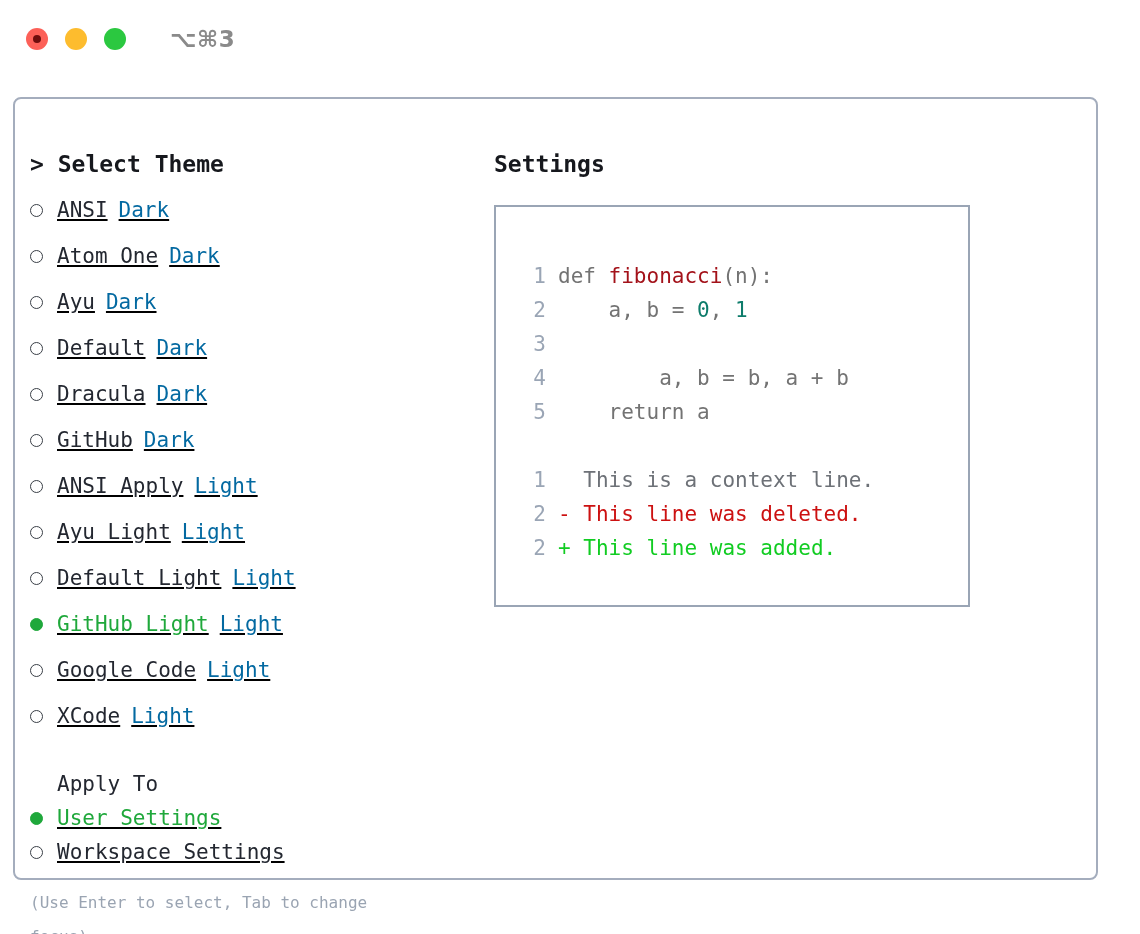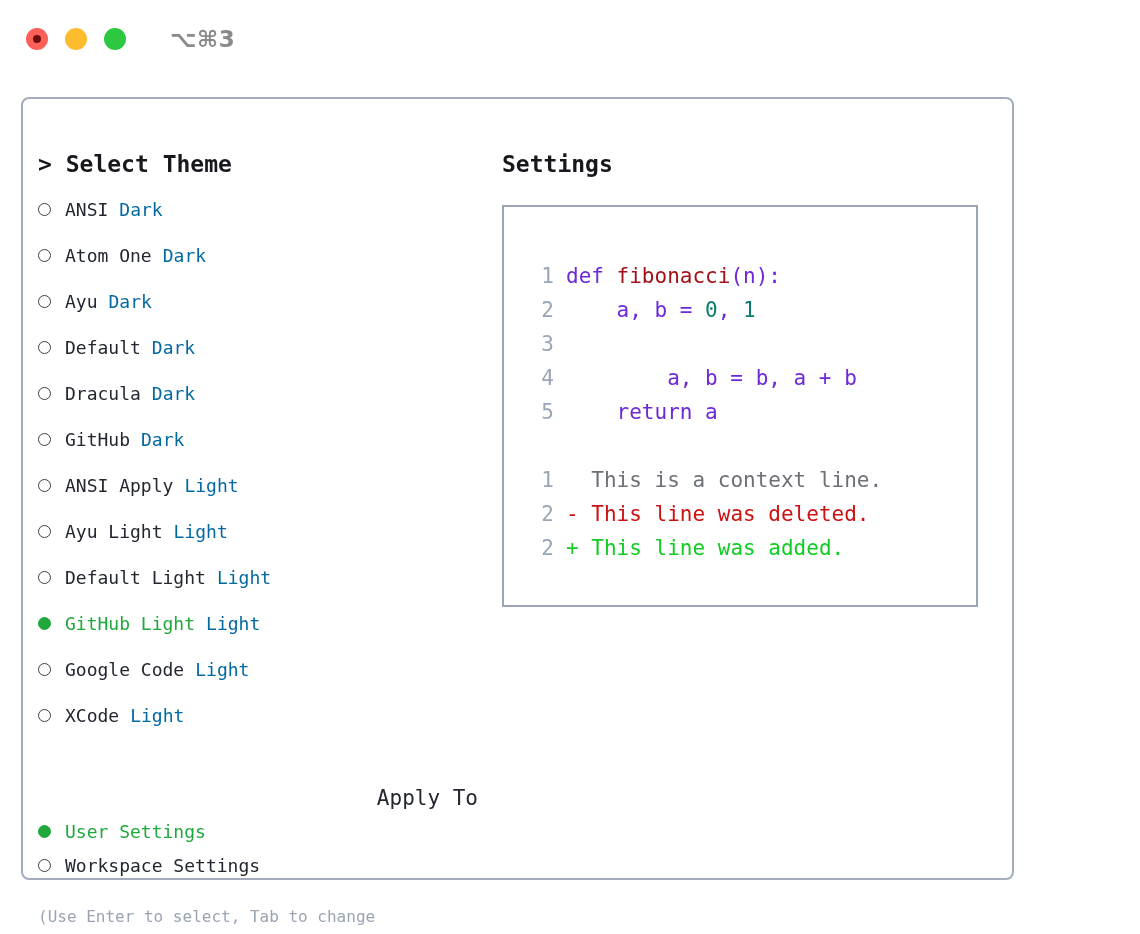--- a/index.html
+++ b/index.html
@@ -60,23 +60,23 @@
     font-size: 23px;
     font-weight: 700;
     color: #8a8a8a;
     letter-spacing: 0.5px;
     font-family: "DejaVu Sans", "Liberation Sans", sans-serif;
   }
 
   
   .main-panel {
     position: absolute;
-    left: 21px;
+    left: 13px;
     top: 97px;
-    width: 993px;
+    width: 1085px;
     height: 783px;
     border: 2px solid #a4adbd;
     border-radius: 8px;
     box-sizing: border-box;
     background: #ffffff;
   }
 
   .panel-inner {
     position: relative;
     width: 100%;
@@ -99,22 +99,23 @@
     white-space: pre;
   }
   .heading .caret { color: #16181d; }
 
   .theme-list { margin-top: 0; }
 
   .row {
     display: flex;
     align-items: baseline;
     line-height: 34px;
-    font-size: 18px;
-    white-space: pre;
+    font-size: 21px;
+    white-space: pre;
+    text-decoration: underline;
   }
   .bullet {
     width: 27px;
     flex: 0 0 27px;
     display: inline-flex;
     align-items: center;
     justify-content: flex-start;
     position: relative;
     top: 0;
   }
@@ -142,21 +143,21 @@
     margin-top: 12px;
   }
 
   .section-title {
     font-size: 21px;
     color: #232730;
     line-height: 34px;
     margin-left: 27px;
     white-space: pre;
   }
-  .apply-block { margin-top: 48px; text-align: right; }
+  .apply-block { margin-top: 34px; }
 
   .hint {
     margin-top: 17px;
     font-size: 16px;
     line-height: 34px;
     color: #9aa4b2;
     max-width: 400px;
     white-space: pre-wrap;
   }
 
@@ -191,21 +192,21 @@
   }
   .lineno {
     width: 30px;
     flex: 0 0 30px;
     text-align: right;
     color: #9aa5b5;
     margin-right: 12px;
   }
   .codetext { color: #232730; }
 
-  .tok-plain { color: #6d28d9; }
+  .tok-plain { color: #737373; }
   .tok-func  { color: #a3121a; }
   .tok-num   { color: #0e7c6b; }
   .tok-call  { color: #1b7fa8; }
 
   .diff-gap { height: 34px; }
   .diff-context { color: #6d7177; }
   .diff-del     { color: #cc1111; text-align: right; }
   .diff-add     { color: #11cc22; }
 </style>
 </head>

